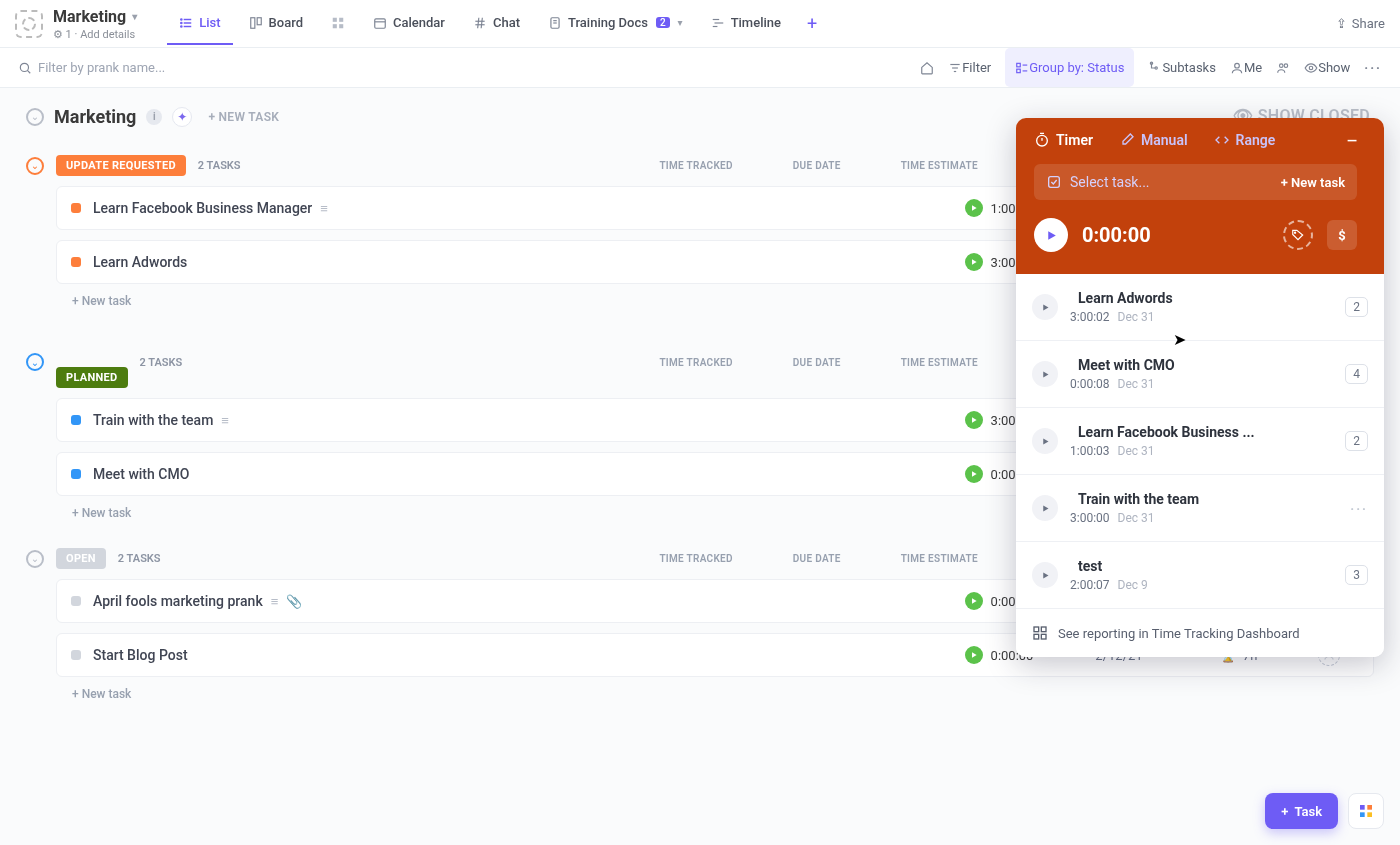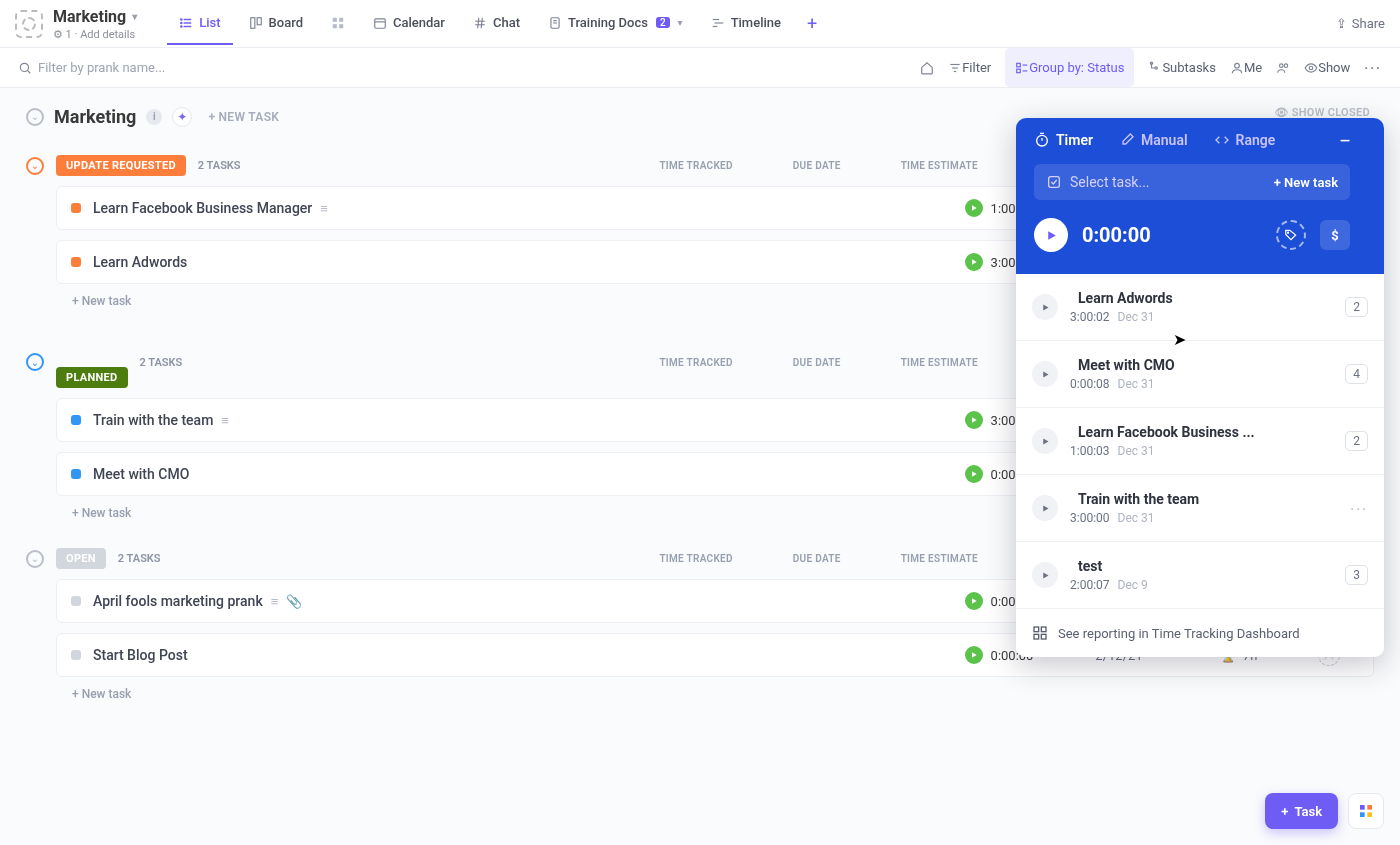--- a/index.html
+++ b/index.html
@@ -24,21 +24,21 @@
 .pill { display:flex; align-items:center; cursor:pointer;}
 .pill.hl { background:#efeffe; color:#6e5cf5; padding:12px 10px; border-radius:5px;}
 
 .list-body { padding: 18px 26px; height: calc(845px - 48px - 40px); overflow:auto; position:relative;}
 .list-head-row { display:flex; align-items:center; gap:10px;}
 .collapse-caret{width:18px;height:18px;border:2px solid #b9bec8;border-radius:50%;display:flex;align-items:center;justify-content:center;color:#b9bec8;font-size:10px;}
 .list-head-title { font-weight:700; font-size:18px;}
 .info-dot{width:16px;height:16px;border-radius:50%;background:#e6e9ef;display:flex;align-items:center;justify-content:center;color:#9aa0ac;font-size:10px;font-weight:700;}
 .sparkle{width:20px;height:20px;border-radius:50%;background:#fff;border:1px solid #e5e8f0;display:flex;align-items:center;justify-content:center;color:#7b68ee;font-size:12px;}
 .new-task-hd{color:#a6adba;font-size:12px;font-weight:600;letter-spacing:0.3px;margin-left:6px;}
-.show-closed{position:absolute; right:30px; top:18px; color:#b9bec8; font-size:11px; font-weight:600; letter-spacing:0.3px;}
+.show-closed{position:absolute; right:30px; top:18px; color:#b9bec8; font-size:16px; font-weight:600; letter-spacing:0.3px;}
 
 .group { margin-top: 28px; }
 .group-row { display:flex; align-items:center; gap:12px;}
 .group-row .collapse-caret.orange{border-color:#fd7e3b;color:#fd7e3b;}
 .group-row .collapse-caret.blue{border-color:#3296f7;color:#3296f7;}
 .status-pill { padding:4px 10px; border-radius:4px; font-size:11px; font-weight:700; letter-spacing:0.3px; color:#fff;}
 .status-orange{background:#fd7e3b;}
 .status-blue{background:#4d7c0f;margin-top:31px;}
 .status-grey{background:#d2d6dd;color:#fff;}
 .tasks-count{color:#8c94a3;font-size:11px;font-weight:600;}
@@ -58,21 +58,21 @@
 .col.as{width:60px;}
 .play{width:18px;height:18px;border-radius:50%;background:#5bc24a;display:flex;align-items:center;justify-content:center;}
 .play svg{width:8px;height:8px;fill:#fff;}
 .hourglass{color:#c6ccd7;}
 .avatar-ring{width:22px;height:22px;border:1px dashed #c6ccd7;border-radius:50%;display:flex;align-items:center;justify-content:center;color:#c6ccd7;}
 .cal-ico{color:#c6ccd7;}
 .newtask-row{margin-left:46px;margin-top:10px;color:#97a0af;font-size:12px;font-weight:500;}
 
 
 .timer-panel{position:absolute; right:16px; top:118px; width:368px; background:#fff; border-radius:10px; box-shadow:0 8px 30px rgba(30,30,60,0.25); overflow:hidden; z-index:10;}
-.timer-top{background:#1d4ed8; color:#fff; padding:14px 34px 22px 18px;}
+.timer-top{background:#c2410c; color:#fff; padding:14px 27px 22px 18px;}
 .timer-tabs{display:flex; gap:26px; align-items:center;}
 .ttab{display:flex;align-items:center;gap:6px;color:#c9c3fb;font-size:14px;font-weight:600;}
 .ttab.active{color:#fff;}
 .minim{margin-left:auto;color:#fff;font-weight:700;}
 .sel-row{margin-top:16px;background:rgba(255,255,255,0.12);border-radius:6px;display:flex;align-items:center;padding:10px 12px;gap:8px;}
 .sel-row .ph{color:#d5d0fb;font-size:14px;}
 .newtask-btn{margin-left:auto;color:#fff;font-weight:600;font-size:13px;}
 .note-row{margin-top:12px;display:flex;align-items:center;gap:8px;color:#d5d0fb;font-size:14px;padding-left:4px;}
 .timer-main{margin-top:18px;display:flex;align-items:center;gap:14px;}
 .big-play{width:34px;height:34px;border-radius:50%;background:#fff;display:flex;align-items:center;justify-content:center;}

